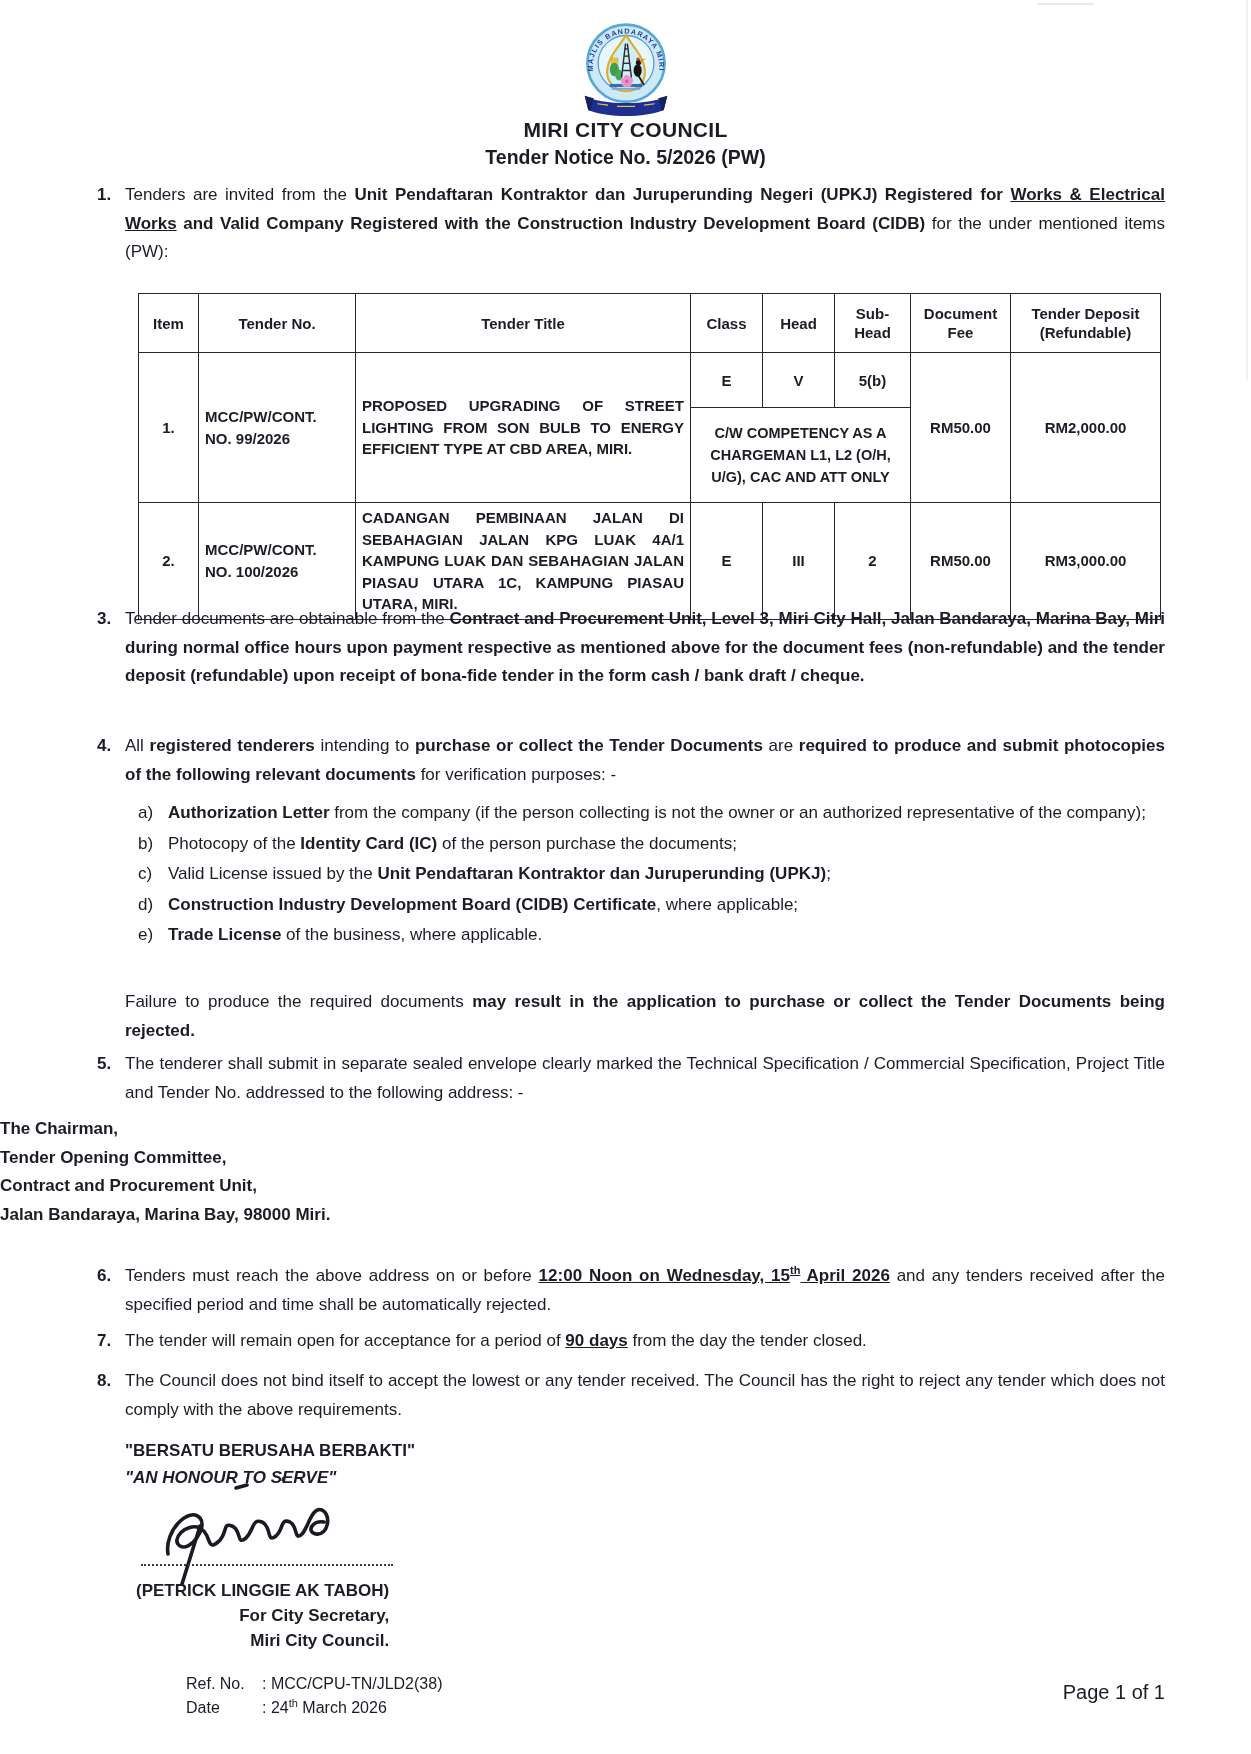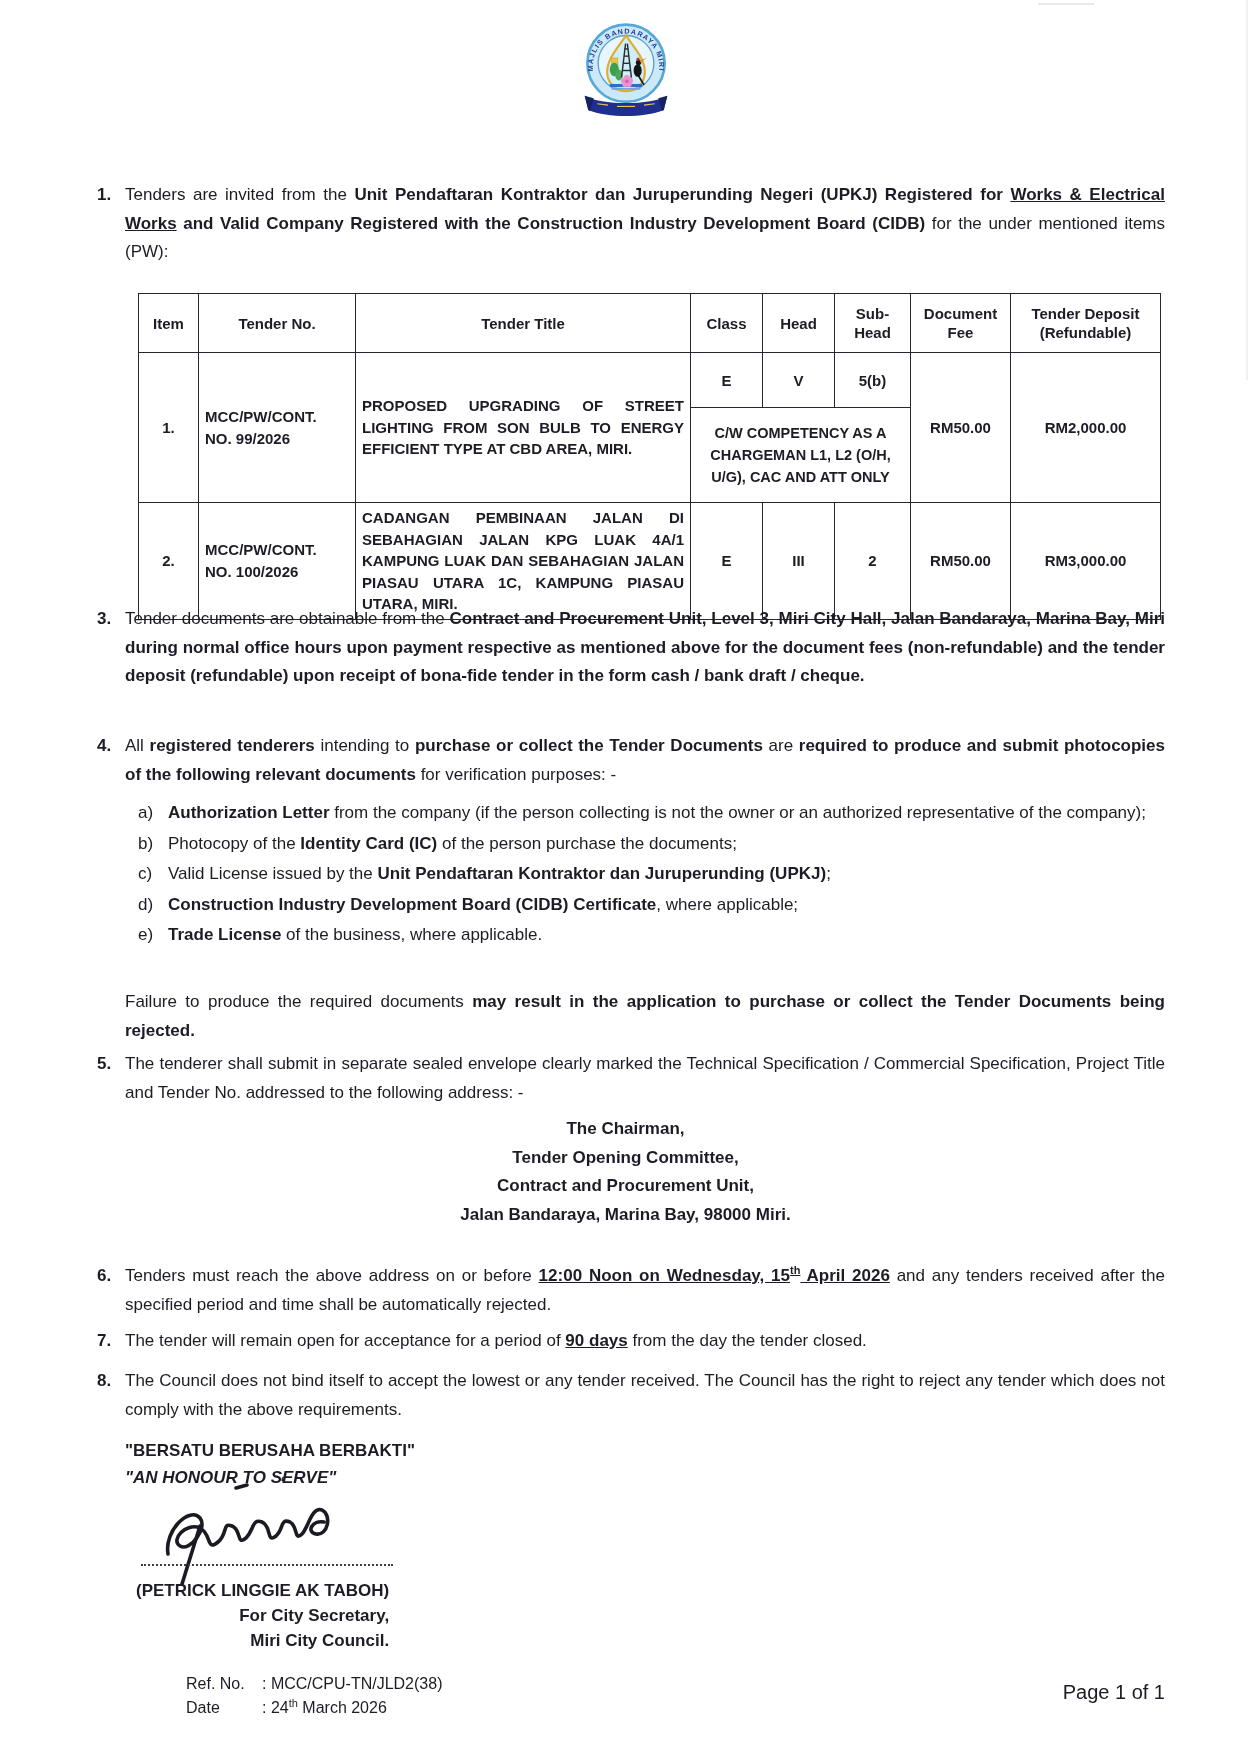--- a/index.html
+++ b/index.html
@@ -25,21 +25,21 @@
   td.evs{height:46px;text-align:center;}
   td.comp{height:86px;text-align:center;line-height:22px;font-size:14.5px;}
   tr.r2 td{height:106px;}
   
   .doclist{left:138px;right:86px;font-size:17px;line-height:28.5px;}
   .docitem{display:flex;margin-bottom:2px;}
   .dletter{width:30px;flex:none;}
   .dbody{flex:1;text-align:justify;}
   
   .plain{font-size:17px;line-height:28.5px;text-align:justify;}
-  .addr{left:0;right:0;text-align:center;font-weight:bold;font-size:17px;line-height:28.5px;}
+  .addr{left:0;right:0;text-align:left;font-weight:bold;font-size:17px;line-height:28.5px;}
   .motto1{font-weight:bold;font-size:17px;line-height:27px;}
   .motto2{font-weight:bold;font-style:italic;font-size:17px;line-height:27px;}
   .signame{font-weight:bold;font-size:17px;line-height:25px;}
   .dotline{border-bottom:2.4px dotted #3a3a42;width:252px;height:0;}
   .footer{font-size:16px;line-height:24px;margin-left:46px;}
   .frow{display:flex;}
   .flabel{width:76px;flex:none;}
   .pageno{font-size:20px;}
   .artifact{background:#d9d9d9;}
   .penmark{font-size:15px;font-weight:bold;transform:rotate(12deg);}
@@ -104,20 +104,22 @@
         <path d="M14,82 C32,93 88,93 106,82 L102,98 C80,107 40,107 18,98 Z" fill="#1e2f8f"></path>
         <path d="M14,82 L24,85 L20,99 L18,98 Z" fill="#16225f"></path>
         <path d="M106,82 L96,85 L100,99 L102,98 Z" fill="#16225f"></path>
         <g stroke="#e8c84a" stroke-width="1.3">
           <line x1="28" y1="91" x2="40" y2="92.6"></line>
           <line x1="50" y1="94" x2="70" y2="94"></line>
           <line x1="80" y1="92.6" x2="92" y2="91"></line>
         </g>
       </g>
     </svg>
+    <div class="abs hdr-org" style="top:96px;">MIRI CITY COUNCIL</div>
+    <div class="abs hdr-notice" style="top:124px;">Tender Notice No. 5/2026 (PW)</div>
   </div>
 
   <div class="abs para" style="top:181px;">
     <span class="pnum">1.</span>
     <div class="pbody"><span>Tenders are invited from the </span><span style="font-weight: bold;">Unit Pendaftaran Kontraktor dan Juruperunding Negeri (UPKJ) Registered for </span><span style="font-weight: bold; text-decoration: underline;">Works &amp; Electrical Works</span><span style="font-weight: bold;"> and Valid Company Registered with the Construction Industry Development Board (CIDB)</span><span> for the under mentioned items (PW):</span></div>
   </div>
 
   <table class="tender abs" style="top:293px;left:138px;">
     <colgroup>
       <col style="width:60px">

